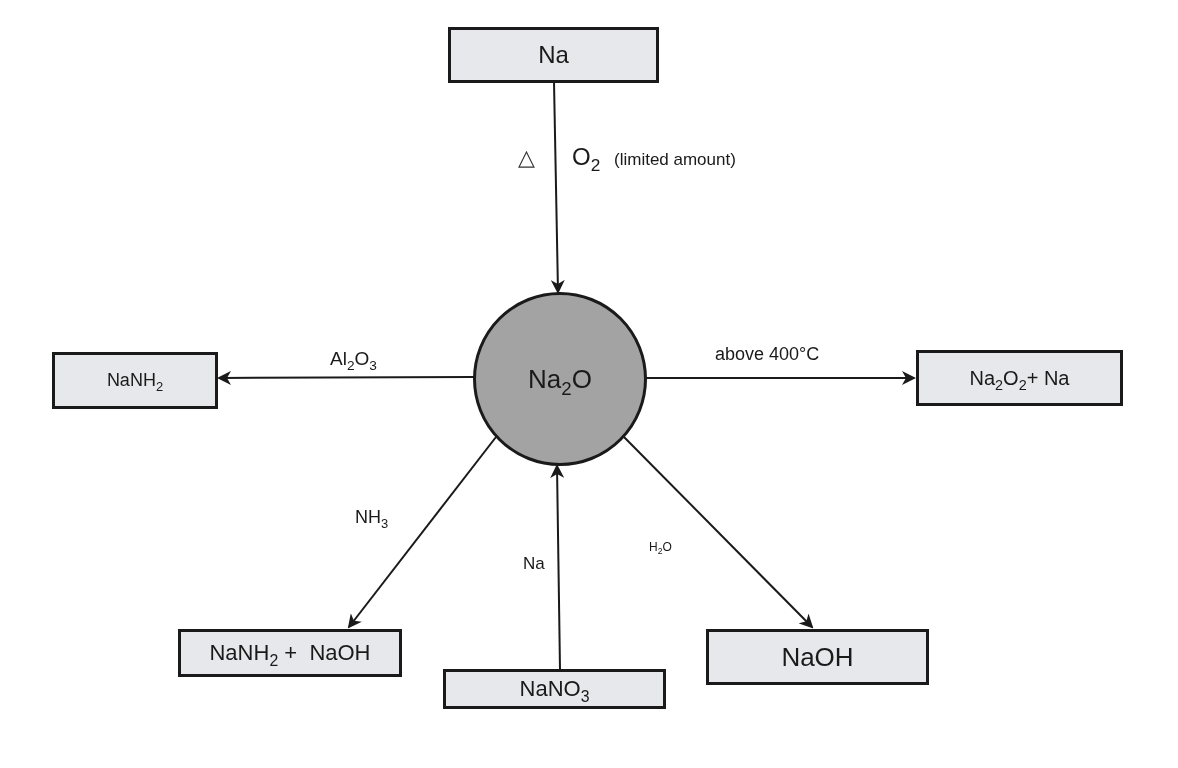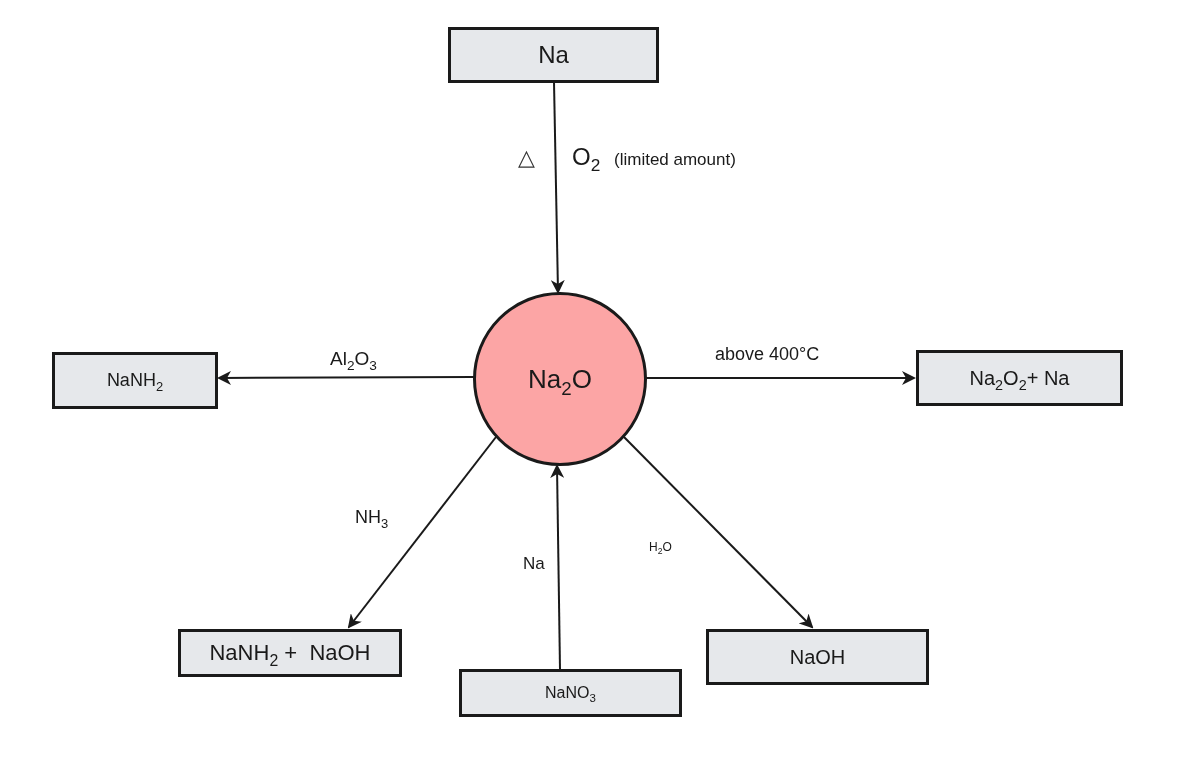--- a/index.html
+++ b/index.html
@@ -1,21 +1,21 @@
 <!DOCTYPE html>
 <html><head>
 <meta charset="utf-8">
 <style>
   html, body { margin: 0; padding: 0; background: #ffffff; }
   body { width: 1178px; height: 768px; position: relative; overflow: hidden;
          font-family: "Liberation Sans", sans-serif; color: #1a1a1a; }
   svg { position: absolute; left: 0; top: 0; }
   .box { position: absolute; box-sizing: border-box; background: #e6e8eb;
          border: 3px solid #1a1a1a; display: flex; align-items: center; justify-content: center; }
-  .node-circle { position: absolute; box-sizing: border-box; background: #fca5a5;
+  .node-circle { position: absolute; box-sizing: border-box; background: #a3a3a3;
          border: 3px solid #1a1a1a; border-radius: 50%; display: flex; align-items: center; justify-content: center; text-align: center; }
   .lbl { position: absolute; white-space: nowrap; }
   sub { font-size: 0.72em; vertical-align: -0.35em; line-height: 0; }
 </style>
 </head>
 <body>
 
 <svg width="1178" height="768">
   <defs>
     <marker id="arr" markerWidth="14" markerHeight="14" refX="12" refY="7" orient="auto" markerUnits="userSpaceOnUse">
@@ -43,25 +43,25 @@
 </div>
 
 <div class="box" style="left:916px;top:350px;width:207px;height:56px;font-size:20px;">
   <span class="chem"><span>Na</span><sub>2</sub><span>O</span><sub>2</sub><span>+ Na</span></span>
 </div>
 
 <div class="box" style="left:178px;top:629px;width:224px;height:48px;font-size:22px;">
   <span class="chem" style="white-space:pre;"><span>NaNH</span><sub>2</sub><span> +  NaOH</span></span>
 </div>
 
-<div class="box" style="left:443px;top:669px;width:223px;height:48px;font-size:16px;margin-left:16px;">
+<div class="box" style="left:443px;top:669px;width:223px;height:40px;font-size:22px;">
   <span class="chem"><span>NaNO</span><sub>3</sub></span>
 </div>
 
-<div class="box" style="left:706px;top:629px;width:223px;height:56px;font-size:20px;">
+<div class="box" style="left:706px;top:629px;width:223px;height:56px;font-size:26px;">
   <span class="chem"><span>NaOH</span></span>
 </div>
 
 <span class="lbl" style="left:518px;top:145px;font-size:22px;color:#333;">△</span>
 <span class="lbl chem" style="left:566px;top:143px;font-size:24px;margin-left:6px;"><span>O</span><sub>2</sub></span>
 <span class="lbl" style="left:614px;top:150px;font-size:17px;">(limited amount)</span>
 
 <span class="lbl chem" style="left:330px;top:348px;font-size:19px;"><span>Al</span><sub>2</sub><span>O</span><sub>3</sub></span>
 <span class="lbl chem" style="left:715px;top:344px;font-size:18px;"><span>above 400°C</span></span>
 <span class="lbl chem" style="left:355px;top:507px;font-size:18px;"><span>NH</span><sub>3</sub></span>

